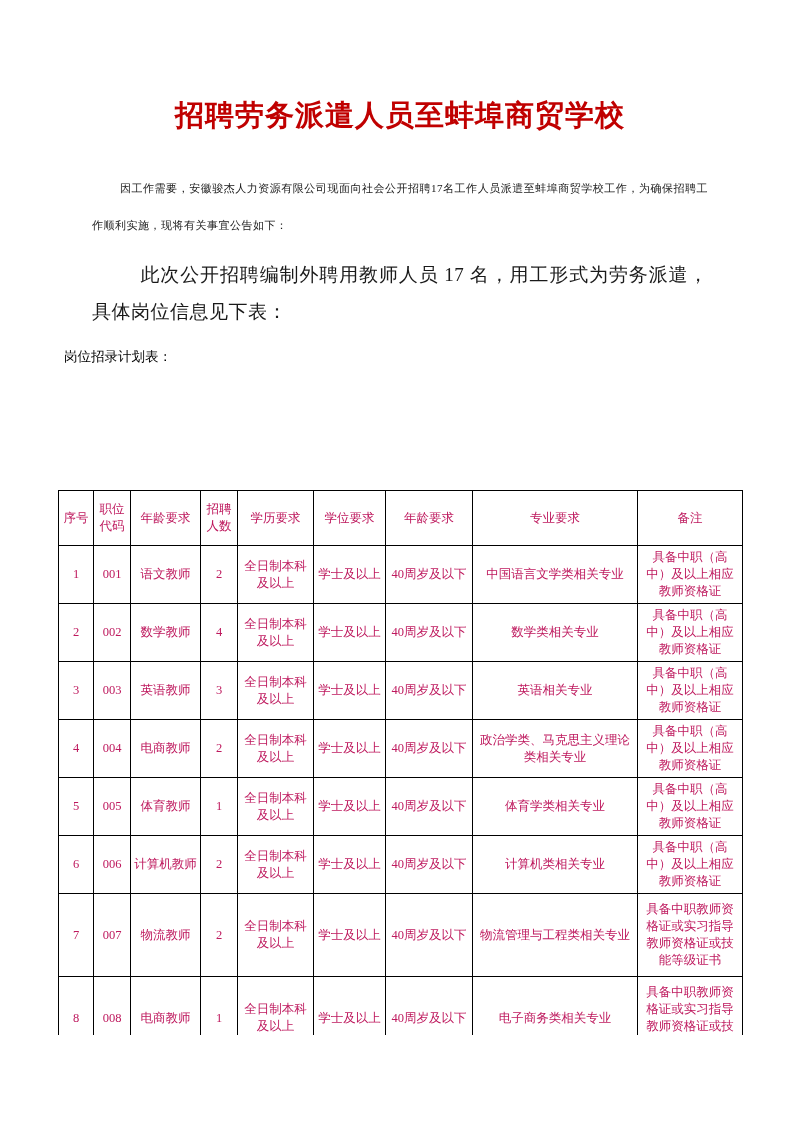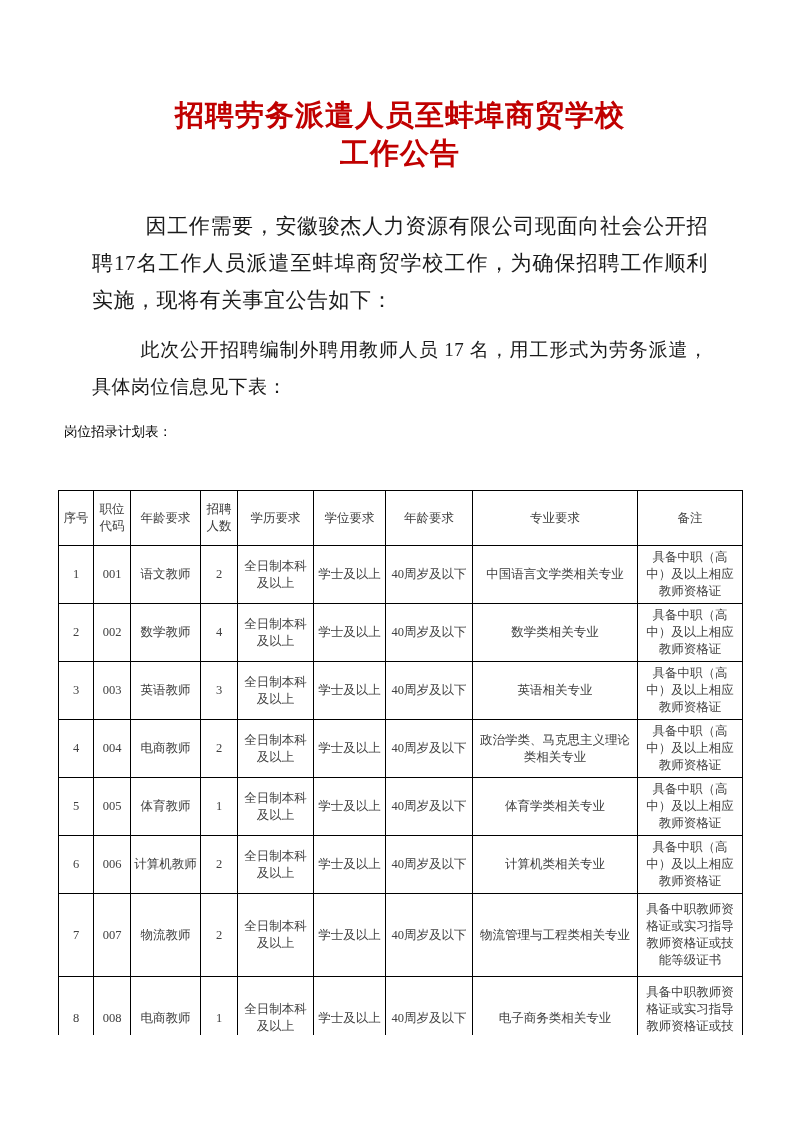--- a/index.html
+++ b/index.html
@@ -20,21 +20,21 @@
     margin: 96px 90px 0 90px;
     text-align: center;
     font-family: "Liberation Sans", sans-serif;
     font-weight: bold;
     font-size: 29px;
     line-height: 38px;
     letter-spacing: 1px;
   }
   .intro-para {
     margin: 36px 92px 0 92px;
-    font-size: 21px;
+    font-size: 11px;
     line-height: 37px;
     text-align: justify;
     text-indent: 2.55em;
     letter-spacing: 0.5px;
   }
   .section-heading {
     margin: 33px 92px 0 92px;
     padding-left: 44px;
     font-family: "Liberation Sans", sans-serif;
     font-weight: bold;
@@ -59,21 +59,21 @@
   }
   .plan-table {
     position: absolute;
     left: 58px;
     top: 490px;
     width: 684px;
     border-collapse: collapse;
     table-layout: fixed;
     font-size: 12.5px;
     line-height: 17px;
-    color: #404040;
+    color: #be185d;
   }
   .plan-table th, .plan-table td {
     border: 1px solid #000000;
     text-align: center;
     vertical-align: middle;
     padding: 3px 3px;
     font-weight: normal;
     word-break: break-all;
   }
   .plan-table thead th {
@@ -91,21 +91,20 @@
     color: #333333;
   }
 </style>
 </head>
 <body>
 
 <div class="page">
 
   <div class="doc-title" style="color: rgb(192, 0, 0);">
     <div>招聘劳务派遣人员至蚌埠商贸学校</div>
-    <div>工作公告</div>
   </div>
 
   <p class="intro-para">因工作需要，安徽骏杰人力资源有限公司现面向社会公开招聘17名工作人员派遣至蚌埠商贸学校工作，为确保招聘工作顺利实施，现将有关事宜公告如下：</p>
 
 
   <p class="section-body">此次公开招聘编制外聘用教师人员 17 名，用工形式为劳务派遣，具体岗位信息见下表：</p>
 
   <div class="table-caption">岗位招录计划表：</div>
 
   <table class="plan-table">

